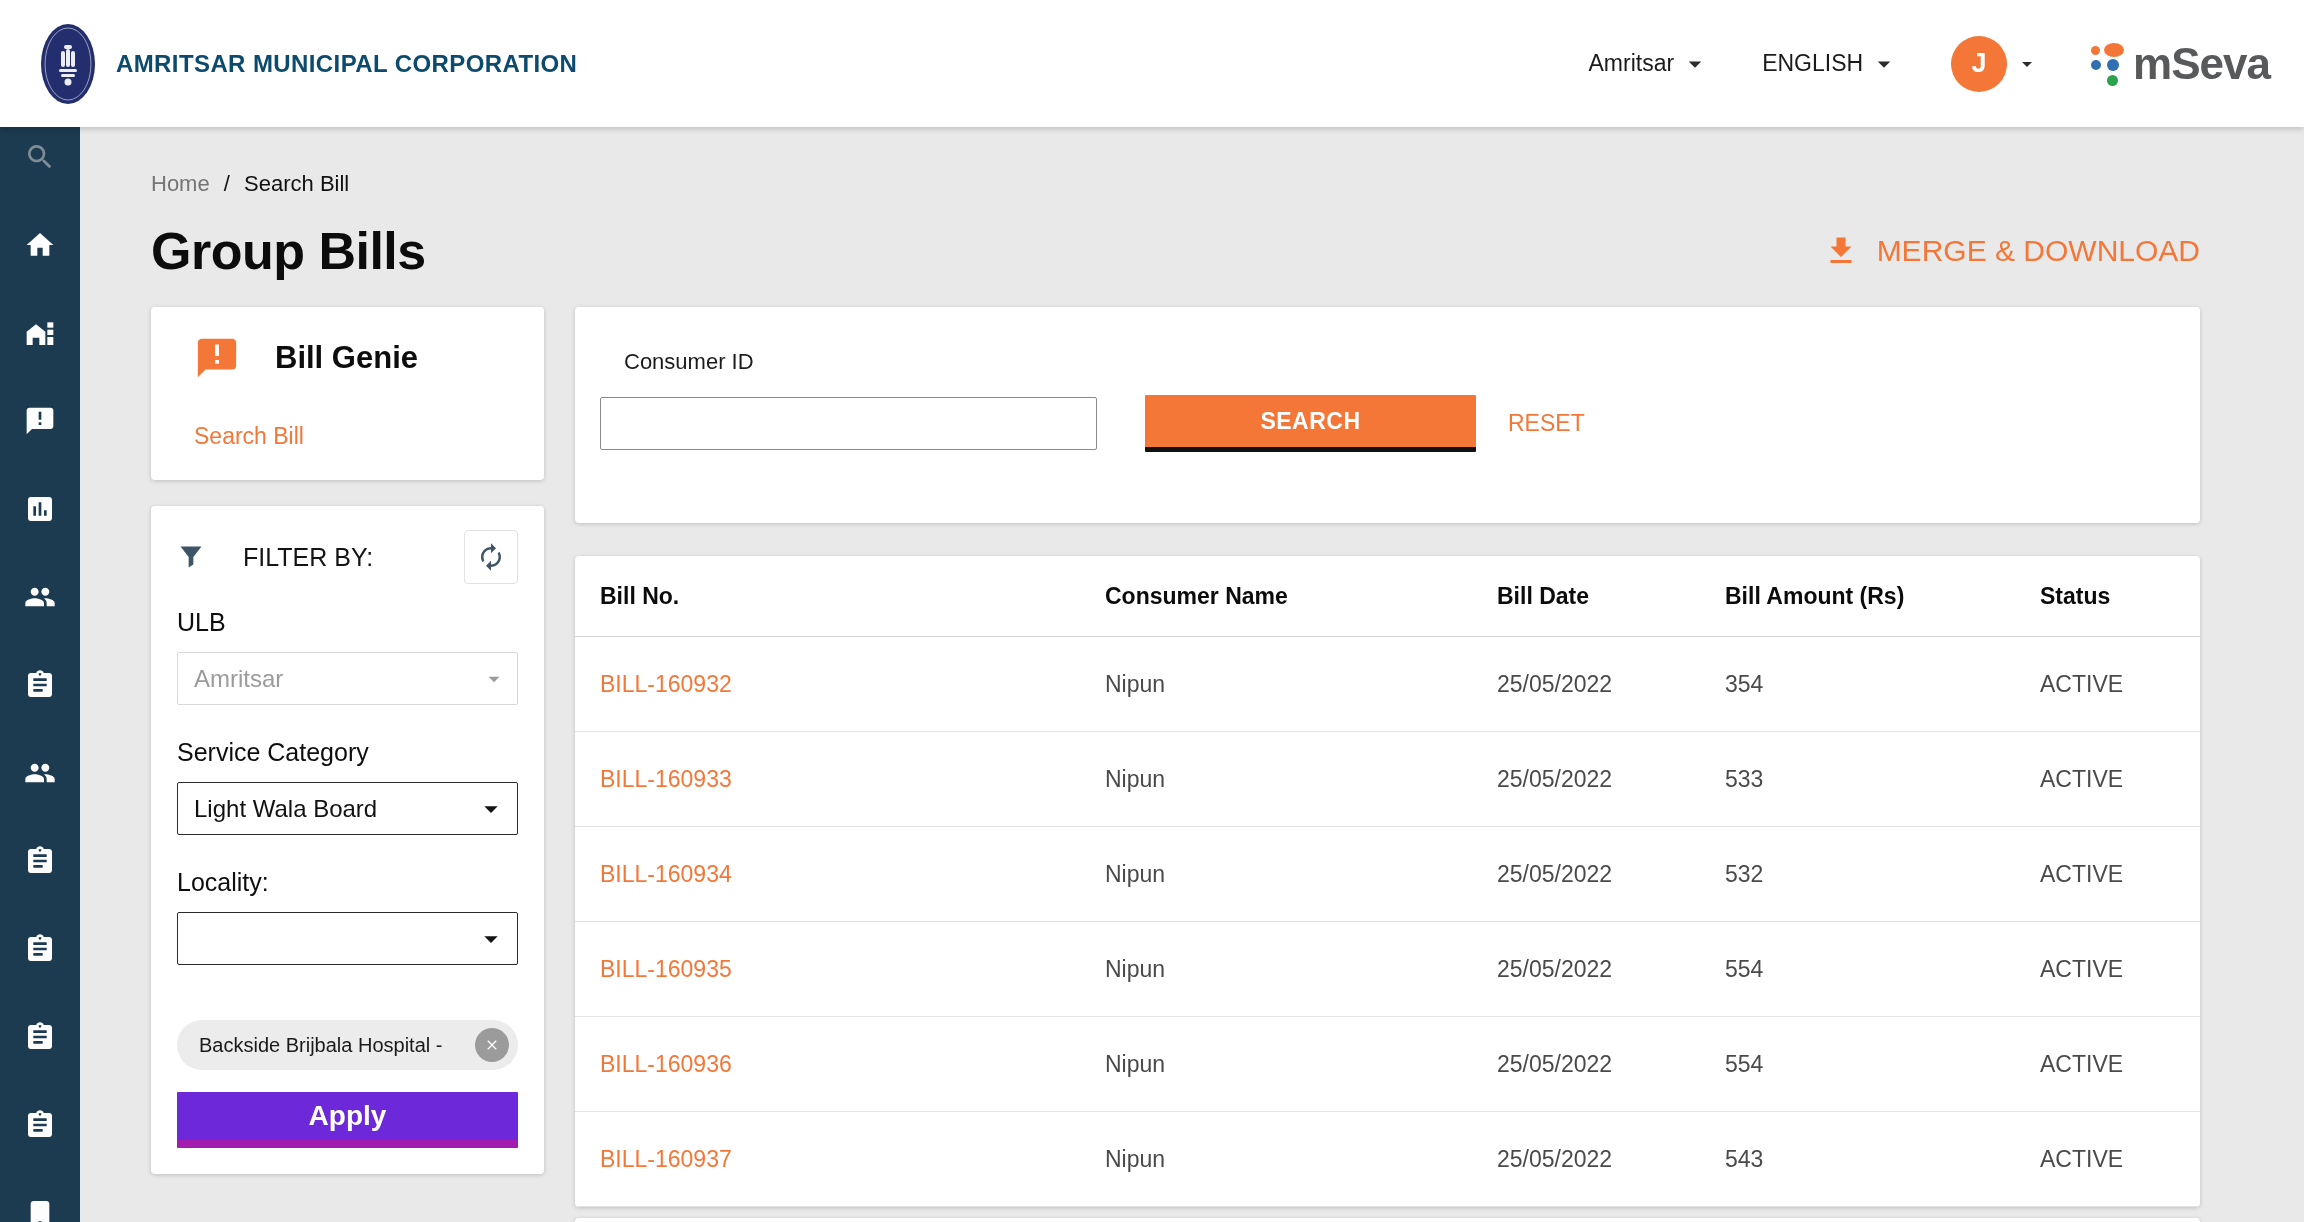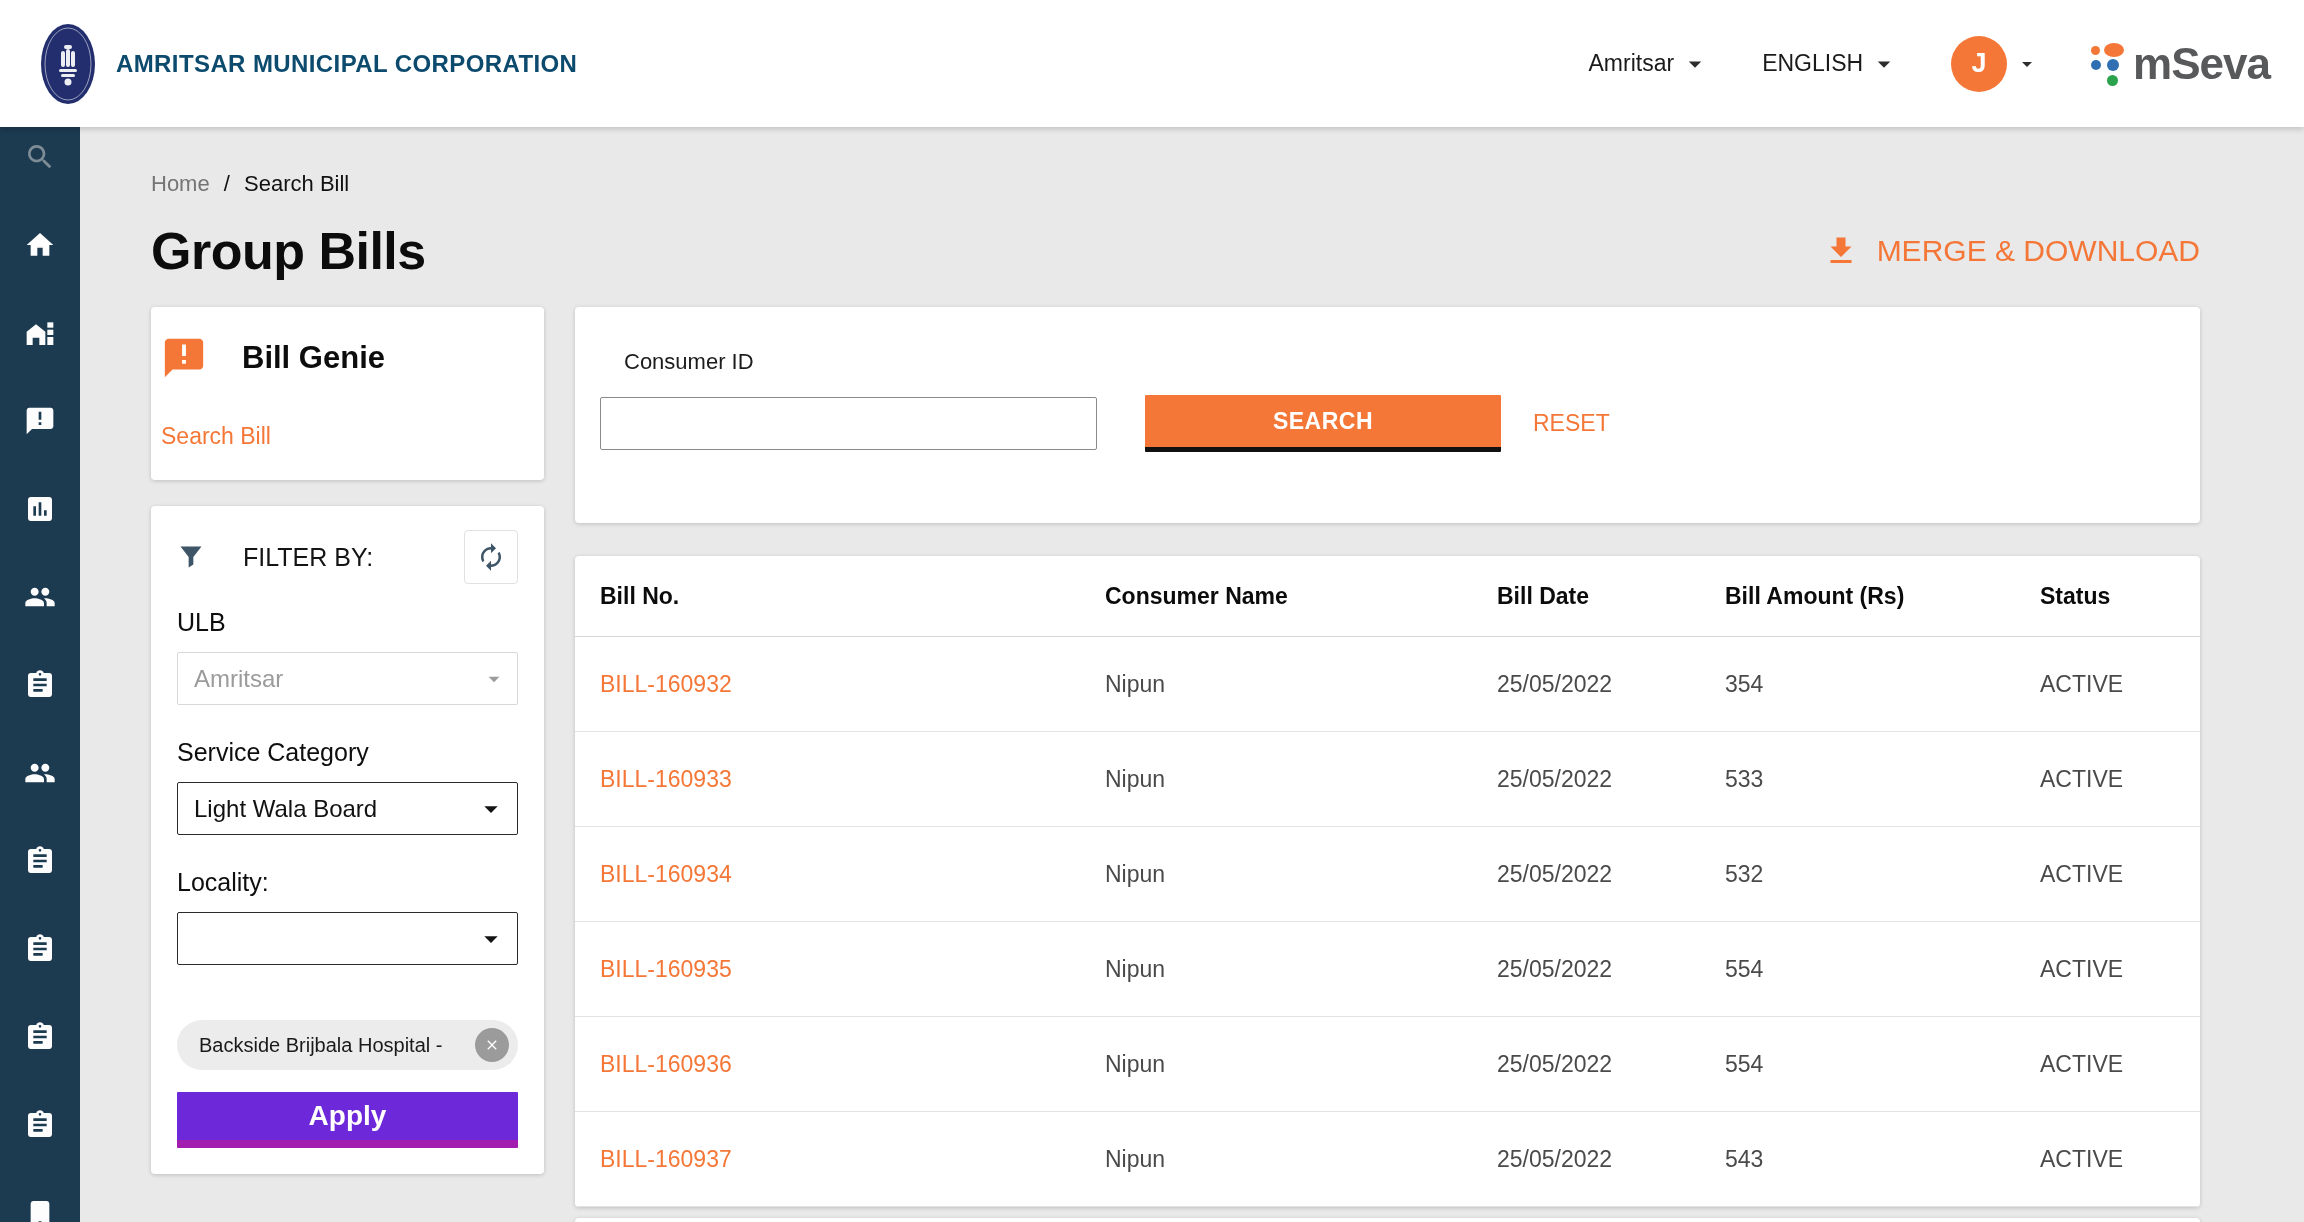--- a/index.html
+++ b/index.html
@@ -45,21 +45,21 @@
   .page-title{font-size:52px;font-weight:bold;color:#0c0c0c;margin:0;letter-spacing:-.5px;}
   .merge-btn{display:flex;align-items:center;gap:18px;background:none;border:none;color:#F47738;
              font-size:30px;cursor:pointer;font-family:inherit;padding:0;}
   .merge-btn svg{width:36px;height:36px;fill:#F47738;}
 
   .content{display:flex;gap:31px;margin-top:26px;align-items:flex-start;}
   .card{background:#fff;border-radius:4px;box-shadow:0 1px 4px rgba(0,0,0,.18);}
 
   
   .left-col{width:393px;flex:none;display:flex;flex-direction:column;gap:26px;}
-  .genie-card{padding:28px 10px 30px;box-sizing:border-box;}
+  .genie-card{padding:28px 43px 30px;box-sizing:border-box;}
   .genie-head{display:flex;align-items:center;gap:35px;}
   .genie-icon{width:46px;height:46px;fill:#F47738;flex:none;}
   .genie-title{font-size:31px;font-weight:bold;color:#0d0d0d;}
   .genie-link{display:inline-block;margin-top:42px;color:#F47738;font-size:23px;cursor:pointer;text-decoration:none;}
 
   .filter-card{padding:24px 26px 26px;box-sizing:border-box;}
   .filter-head{display:flex;align-items:center;}
   .funnel{width:28px;height:28px;fill:#3D5567;flex:none;}
   .filter-title{font-size:25px;color:#141414;margin-left:38px;}
   .refresh-box{margin-left:auto;width:54px;height:54px;border:1px solid #E1E1E1;border-radius:4px;
@@ -83,21 +83,21 @@
   .apply-btn{margin-top:22px;width:100%;height:56px;background:#6d28d9;border:none;border-bottom:8px solid #a21caf;
              color:#fff;font-size:28px;font-weight:bold;font-family:inherit;cursor:pointer;border-radius:1px;}
 
   
   .right-col{flex:1;min-width:0;display:flex;flex-direction:column;}
   .search-card{height:216px;box-sizing:border-box;padding:42px 0 0 25px;}
   .consumer-label{font-size:22px;color:#1c1c1c;margin-left:24px;}
   .search-row{display:flex;align-items:center;margin-top:20px;}
   .consumer-input{width:497px;height:53px;border:1px solid #8A8A8A;border-radius:2px;background:#fff;
                   font-size:22px;padding:0 14px;box-sizing:border-box;font-family:inherit;color:#111;outline:none;}
-  .search-btn{margin-left:48px;width:356px;height:57px;background:#F47738;border:none;border-bottom:5px solid #111;
+  .search-btn{margin-left:48px;width:331px;height:57px;background:#F47738;border:none;border-bottom:5px solid #111;
               color:#fff;font-weight:bold;font-size:23px;letter-spacing:.5px;cursor:pointer;font-family:inherit;border-radius:1px;}
   .reset-btn{margin-left:26px;background:none;border:none;color:#F47738;font-size:23px;cursor:pointer;font-family:inherit;}
 
   .table-card{margin-top:33px;overflow:hidden;}
   .thead,.trow{display:grid;grid-template-columns:505px 392px 228px 315px 1fr;align-items:center;padding-left:25px;}
   .thead{height:80px;border-bottom:1px solid #D6D6D6;}
   .th{font-weight:bold;font-size:23px;color:#0b0b0b;}
   .trow{height:94px;border-bottom:1px solid #E3E3E3;}
   .td{font-size:23px;color:#4A4A4A;}
   .td.link{color:#F47738;cursor:pointer;}

